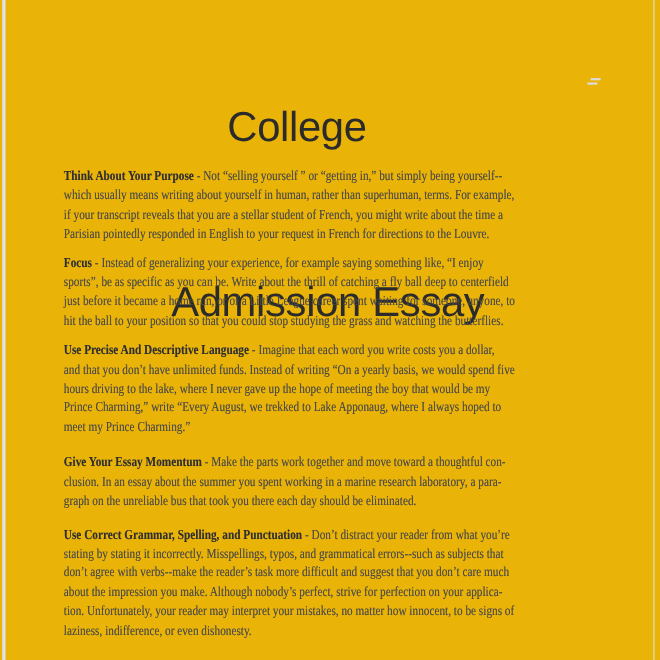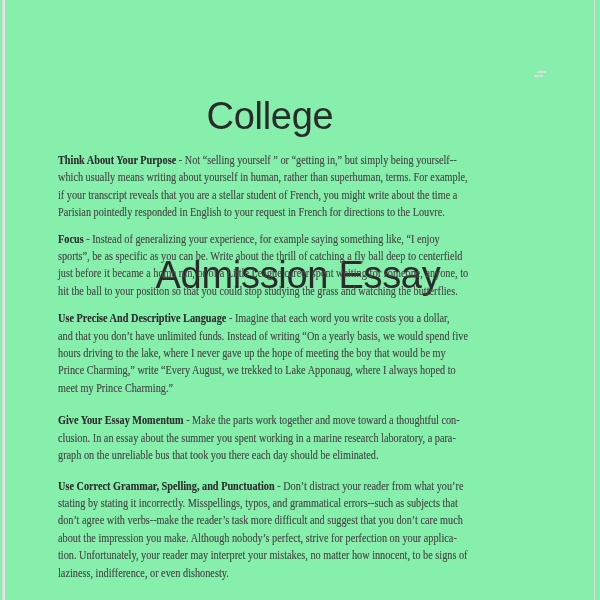--- a/index.html
+++ b/index.html
@@ -10,21 +10,21 @@
     width: 600px;
     height: 600px;
     background: #fdfdfd;
     overflow: hidden;
     position: relative;
     font-family: "Liberation Serif", serif;
   }
   .page {
     position: absolute;
     inset: 0;
-    background: #86efac;
+    background: #eab308;
   }
   
   .edge-left {
     position: absolute;
     left: 2px; top: 0; bottom: 0;
     width: 2px;
     background: #e3e3e3;
     border-left: 1px solid #d6d6d6;
   }
   .edge-right {

